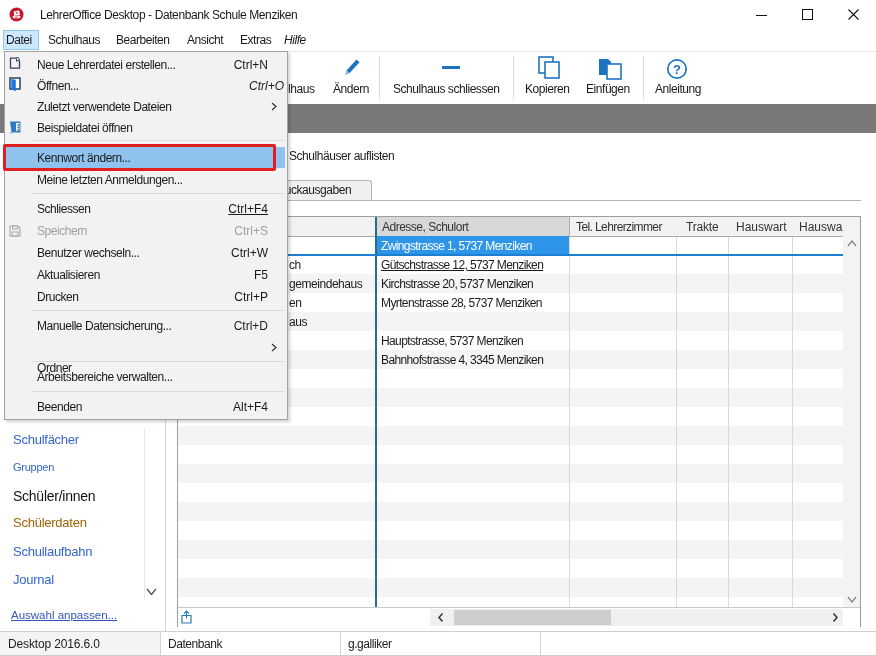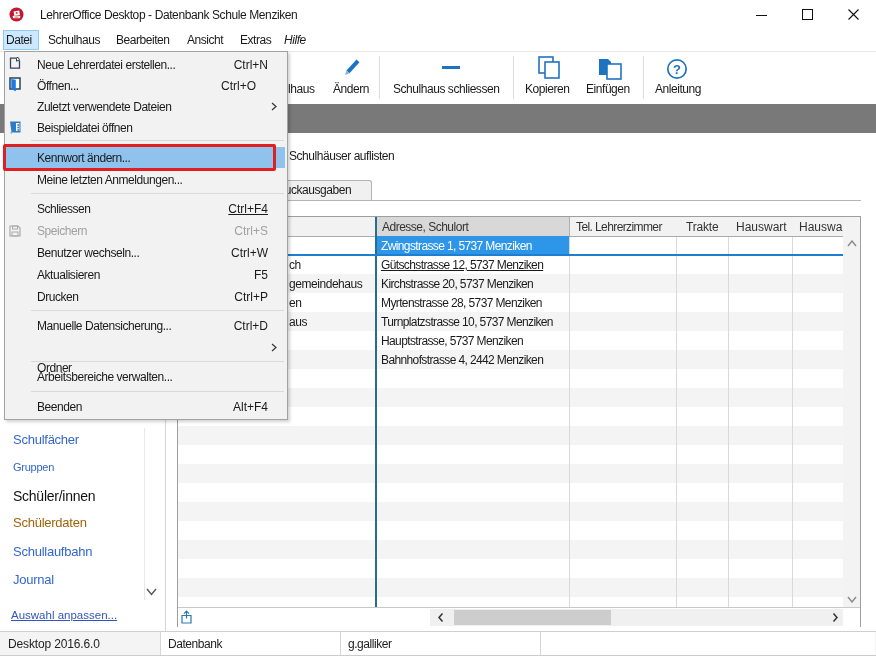--- a/index.html
+++ b/index.html
@@ -105,23 +105,22 @@
 
   <div class="abs" style="left:375px;top:217px;width:2px;height:390px;background:#266e8c;"></div>
 
   <div class="abs" style="left:377px;top:236px;width:192px;height:18px;background:#2e96e8;"></div>
   <div class="abs" style="left:178px;top:254px;width:665px;height:2px;background:#1e7fd0;"></div>
 
   <div class="abs t12 row" style="left:381px;top:239px;color:#fff;">Zwingstrasse 1, 5737 Menziken</div>
   <div class="abs t12 row" style="left:381px;top:258px;text-decoration:underline;">Gütschstrasse 12, 5737 Menziken</div>
   <div class="abs t12 row" style="left:381px;top:277px;">Kirchstrasse 20, 5737 Menziken</div>
   <div class="abs t12 row" style="left:381px;top:296px;">Myrtenstrasse 28, 5737 Menziken</div>
-  <div class="abs t12 row" style="left:381px;top:315px;">Turnplatzstrasse 10, 5737 Menziken</div>
   <div class="abs t12 row" style="left:381px;top:334px;">Hauptstrasse, 5737 Menziken</div>
-  <div class="abs t12 row" style="left:381px;top:353px;">Bahnhofstrasse 4, 2442 Menziken</div>
+  <div class="abs t12 row" style="left:381px;top:353px;">Bahnhofstrasse 4, 3345 Menziken</div>
 
   <div class="abs t12" style="left:289px;top:258px;">ch</div>
   <div class="abs t12" style="left:289px;top:277px;">gemeindehaus</div>
   <div class="abs t12" style="left:289px;top:296px;">en</div>
   <div class="abs t12" style="left:289px;top:315px;">aus</div>
 
   <div class="abs" style="left:843px;top:217px;width:17px;height:390px;background:#f3f3f3;"></div>
   <svg class="abs" style="left:847px;top:240px" width="10" height="7" viewBox="0 0 10 7">
     <path d="M1 6 L5 1 L9 6" fill="none" stroke="#8a8a8a" stroke-width="1.4"></path>
   </svg>
@@ -201,21 +200,21 @@
   <div class="abs t12" style="left:37px;top:224px;color:#a0a0a0;">Speichern</div>
   <div class="abs t12" style="left:37px;top:246px;">Benutzer wechseln...</div>
   <div class="abs t12" style="left:37px;top:268px;">Aktualisieren</div>
   <div class="abs t12" style="left:37px;top:290px;">Drucken</div>
   <div class="abs t12" style="left:37px;top:319px;">Manuelle Datensicherung...</div>
   <div class="abs t12" style="left:37px;top:341px;margin-top:20px;">Ordner</div>
   <div class="abs t12" style="left:37px;top:370px;">Arbeitsbereiche verwalten...</div>
   <div class="abs t12" style="left:37px;top:400px;">Beenden</div>
 
   <div class="abs t12 ls0" style="left:180px;top:58px;width:88px;text-align:right;">Ctrl+N</div>
-  <div class="abs t12 ls0" style="left:168px;top:79px;width:88px;text-align:right;">Ctrl+O</div>
+  <div class="abs t12 ls0" style="left:196px;top:79px;width:88px;text-align:right;font-style:italic;">Ctrl+O</div>
   <div class="abs t12 ls0" style="left:180px;top:202px;width:88px;text-align:right;text-decoration:underline;">Ctrl+F4</div>
   <div class="abs t12 ls0" style="left:180px;top:224px;width:88px;text-align:right;color:#a0a0a0;">Ctrl+S</div>
   <div class="abs t12 ls0" style="left:180px;top:246px;width:88px;text-align:right;">Ctrl+W</div>
   <div class="abs t12 ls0" style="left:180px;top:268px;width:88px;text-align:right;">F5</div>
   <div class="abs t12 ls0" style="left:180px;top:290px;width:88px;text-align:right;">Ctrl+P</div>
   <div class="abs t12 ls0" style="left:180px;top:319px;width:88px;text-align:right;">Ctrl+D</div>
   <div class="abs t12 ls0" style="left:180px;top:400px;width:88px;text-align:right;">Alt+F4</div>
 
   <svg class="abs" style="left:271px;top:102px" width="6" height="9" viewBox="0 0 6 9">
     <path d="M1 1 L5 4.5 L1 8" fill="none" stroke="#333" stroke-width="1.2"></path>

